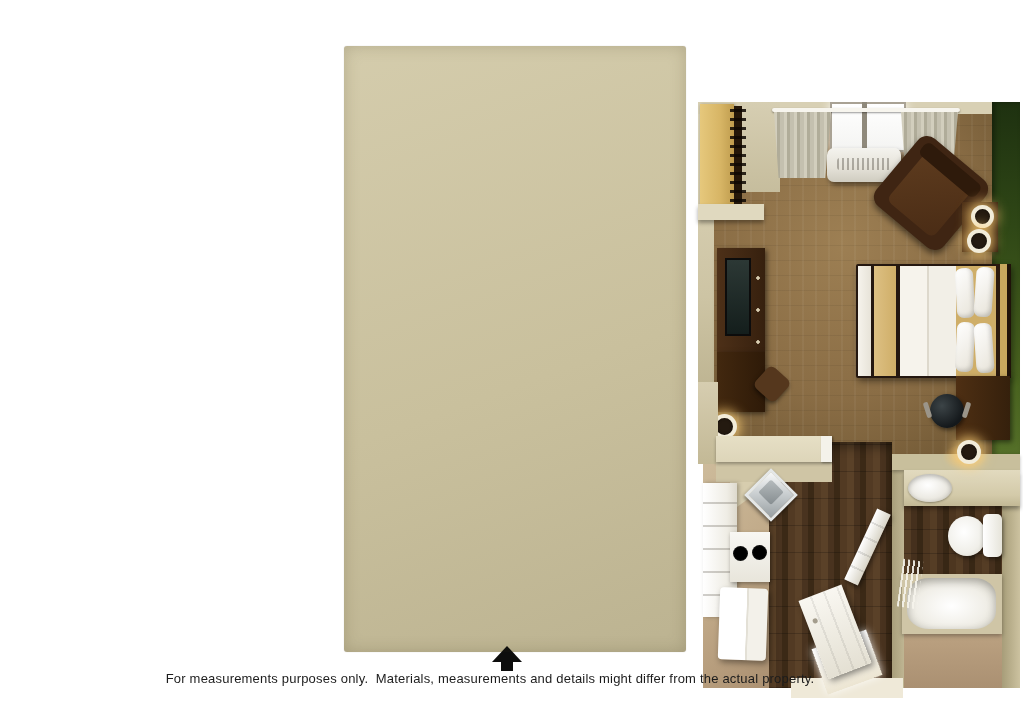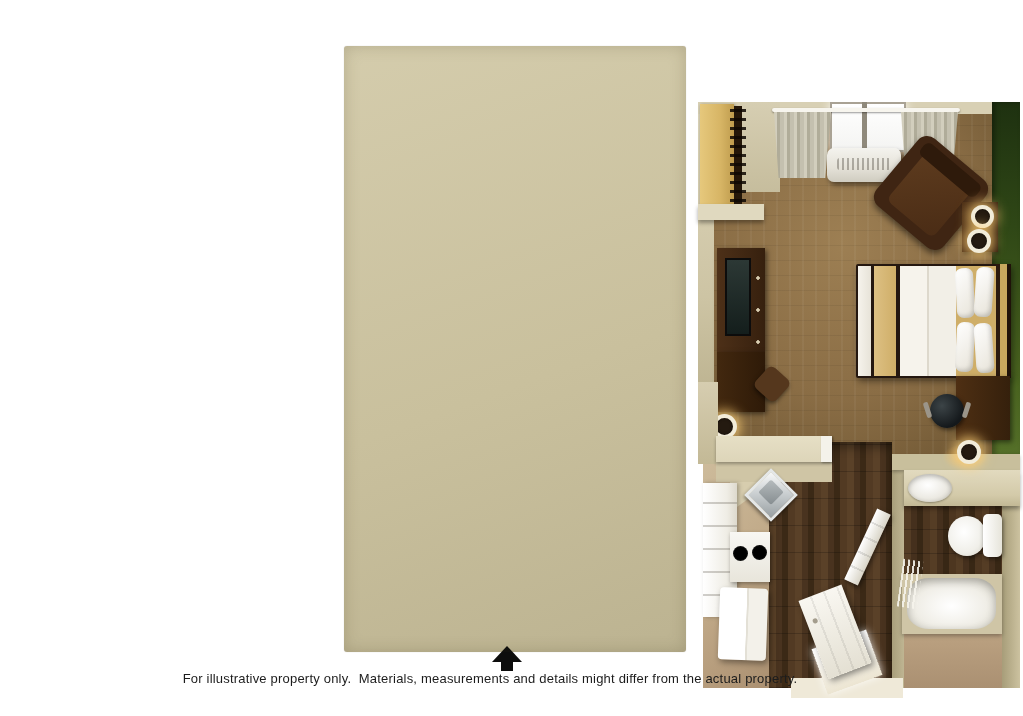--- a/index.html
+++ b/index.html
@@ -268,13 +268,13 @@
   <div class="x doorway-opening"></div>
   <div class="x threshold"></div>
   <div class="x entry-door">
     <div class="door-handle"></div>
   </div>
 </div>
 <div class="x plan-shade"></div>
 
 <div class="x compass"></div>
 <div class="x compass-stem"></div>
-<div class="x caption">For illustrative property only.  Materials, measurements and details might differ from the actual property.</div>
+<div class="x caption">For measurements purposes only.  Materials, measurements and details might differ from the actual property.</div>
 
 </body></html>

